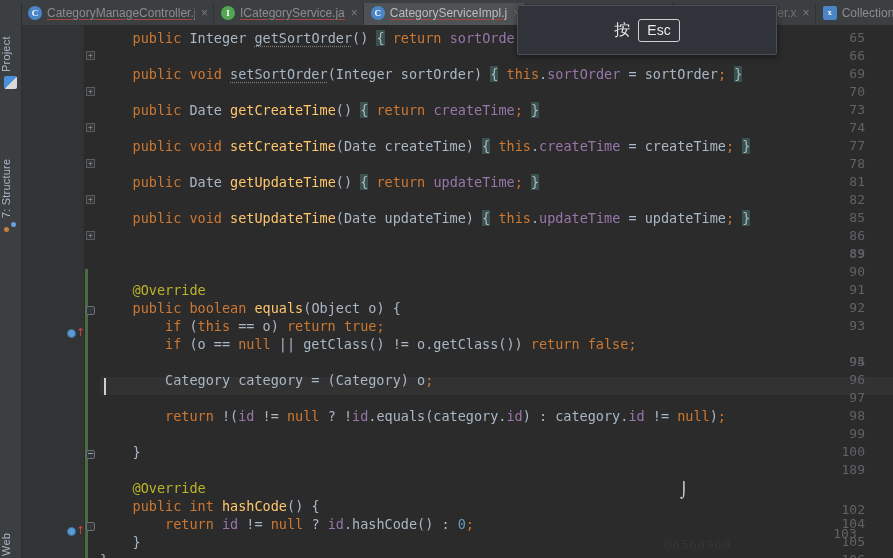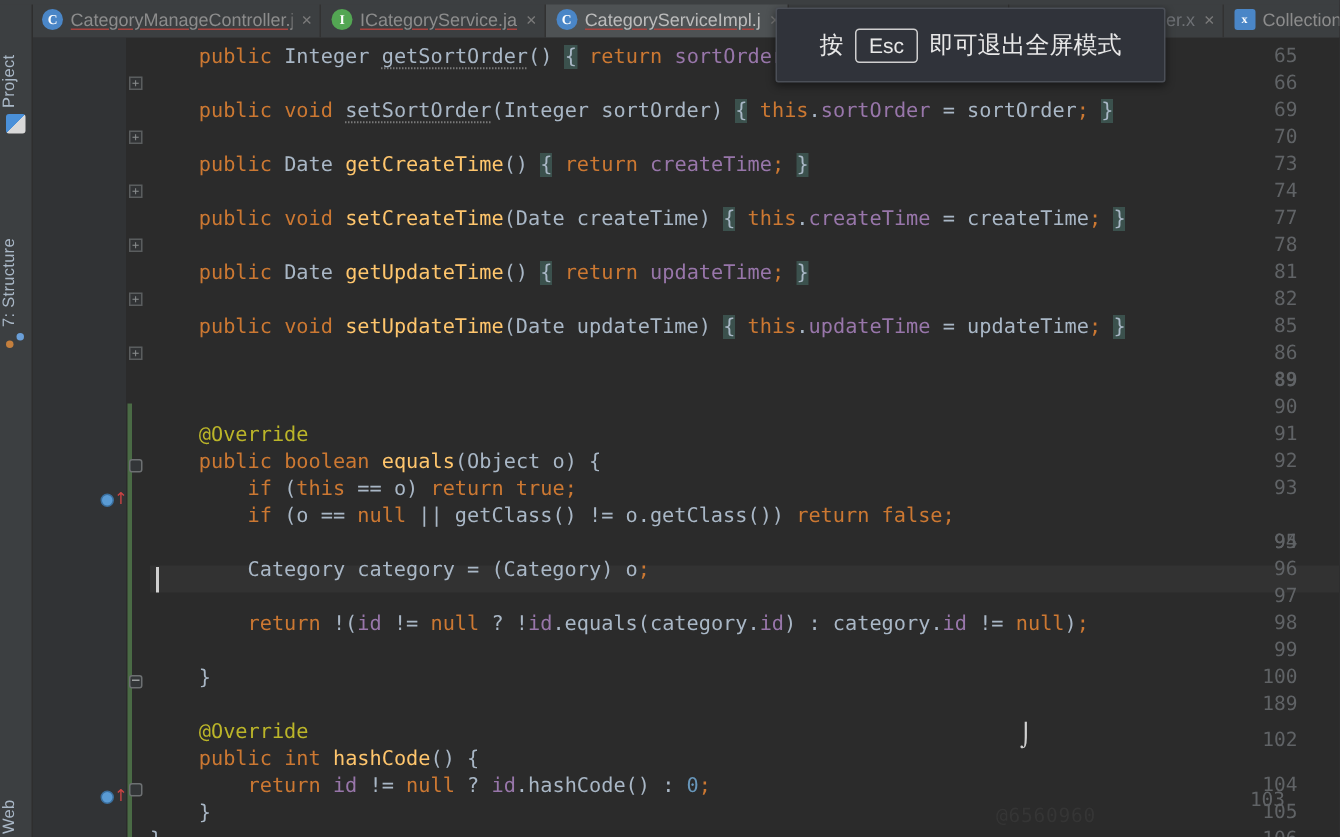--- a/index.html
+++ b/index.html
@@ -414,21 +414,21 @@
     <div class="lnum" style="top:274px;">92</div>
     <div class="lnum" style="top:292px;">93</div>
     <div class="lnum" style="top:328px;">94</div>
     <div class="lnum" style="top:328px;">95</div>
     <div class="lnum" style="top:346px;text-align:right;">96</div>
     <div class="lnum" style="top:364px;">97</div>
     <div class="lnum" style="top:382px;">98</div>
     <div class="lnum" style="top:400px;">99</div>
     <div class="lnum" style="top:418px;">100</div>
     <div class="lnum" style="top:436px;">189</div>
-    <div class="lnum" style="top:460px;">102</div>
+    <div class="lnum" style="top:476px;">102</div>
     <div class="lnum" style="top:500px;text-align:center;">103</div>
     <div class="lnum" style="top:490px;">104</div>
     <div class="lnum" style="top:508px;">105</div>
     <div class="lnum" style="top:526px;">106</div>
 
     <div class="foldmark" style="top:26px;">+</div>
     <div class="foldmark" style="top:62px;">+</div>
     <div class="foldmark" style="top:98px;">+</div>
     <div class="foldmark" style="top:134px;">+</div>
     <div class="foldmark" style="top:170px;">+</div>
@@ -508,16 +508,15 @@
     <div class="caret" style="left:83px; top:353px;"></div>
 
     <div class="mouse-cursor" style="left:659px; top:458px;">⌡</div>
 
     <div class="watermark" style="left:643px; top:512px;">@6560960</div>
   </div>
 
   <div class="hint">
     <span class="htext">按</span>
     <span class="hkey">Esc</span>
-    <span class="htext">即可退出全屏模式</span>
   </div>
 
 </div>
 
 </body></html>

